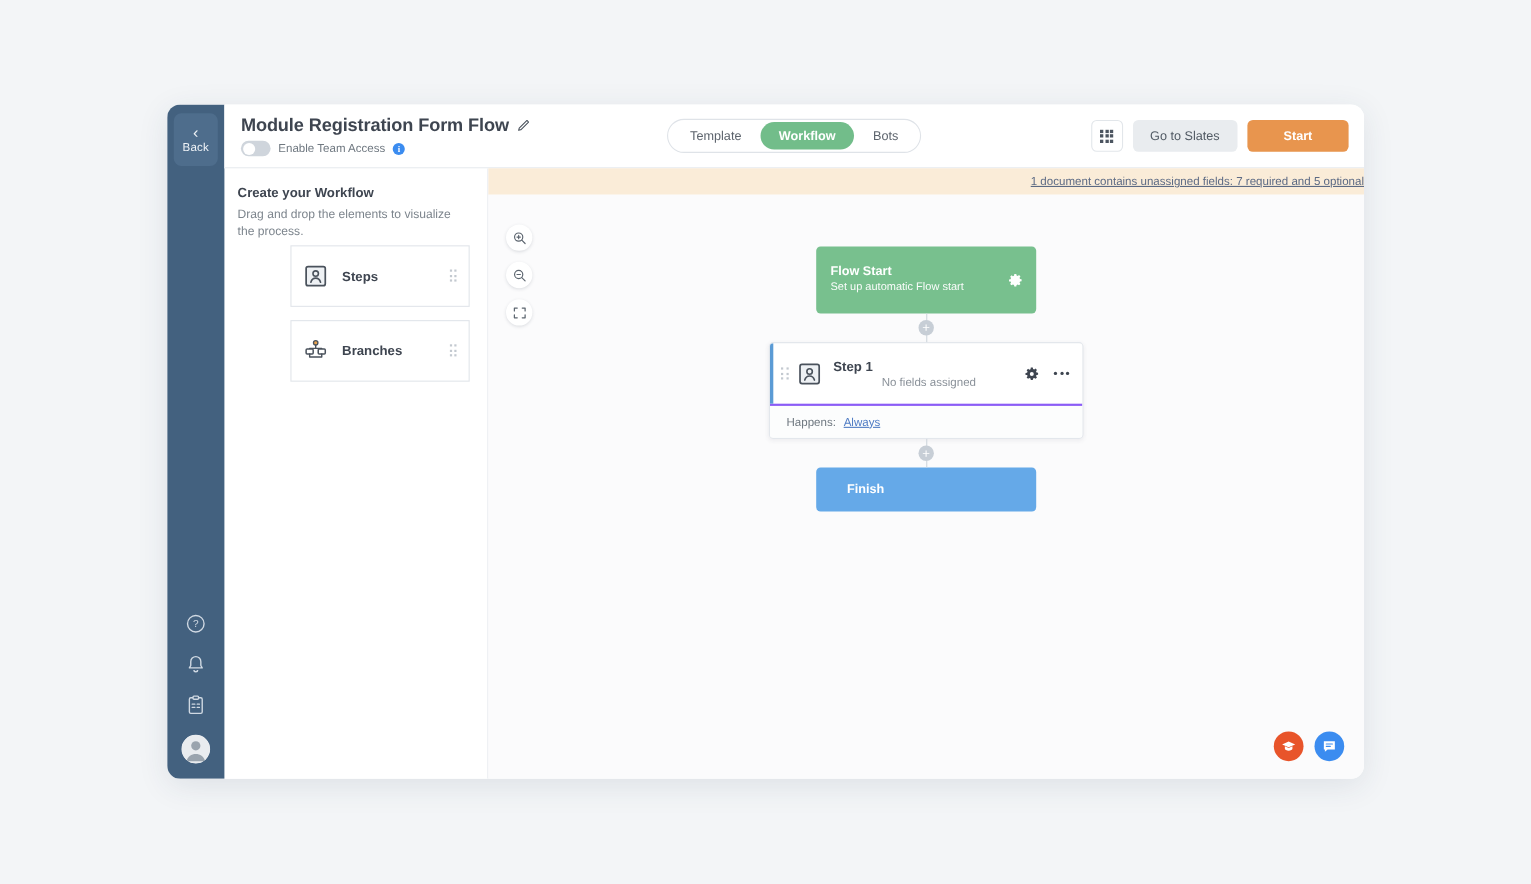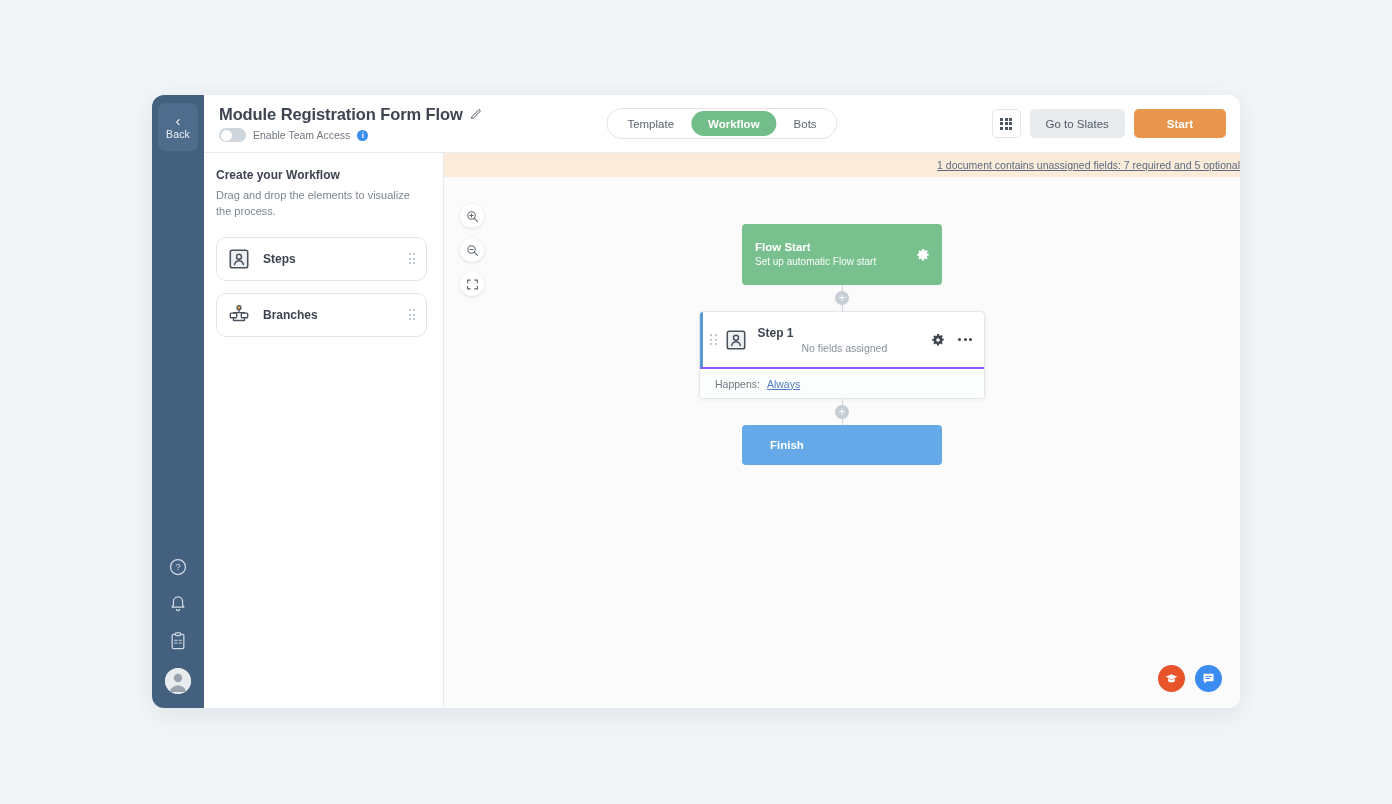--- a/index.html
+++ b/index.html
@@ -139,26 +139,26 @@
   
   .body { flex: 1; display: flex; min-height: 0; }
 
   .left-panel {
     width: 240px; flex: 0 0 240px;
     background: #fff;
     border-right: 1px solid #e8ebef;
     padding: 15px 16px 0 12px;
   }
   .panel-title { font-size: 12px; font-weight: bold; color: #3e4550; margin-bottom: 6px; }
-  .panel-sub { font-size: 11px; color: #7d858d; line-height: 1.45; margin-bottom: 17px; }
+  .panel-sub { font-size: 11px; color: #7d858d; line-height: 1.45; margin-bottom: 3px; }
 
   .tool-card {
-    height: 44px; border: 1px solid #e1e5ea; border-radius: 10px;
+    height: 56px; border: 1px solid #e1e5ea; border-radius: 0;
     display: flex; align-items: center; padding: 0 11px;
-    margin-bottom: 12px; cursor: grab; background: #fff;
+    margin-bottom: 12px; cursor: grab; background: #fff; margin-left: 48px;
   }
   .tool-icon { width: 22px; height: 22px; margin-right: 13px; flex: 0 0 22px; }
   .tool-label { font-size: 12px; color: #3e4550; font-weight: bold; }
   .drag-dots {
     margin-left: auto; display: grid;
     grid-template-columns: repeat(2, 2px); gap: 2.5px;
   }
   .drag-dots i { width: 2px; height: 2px; background: #c3c9d0; display: block; }
 
   

